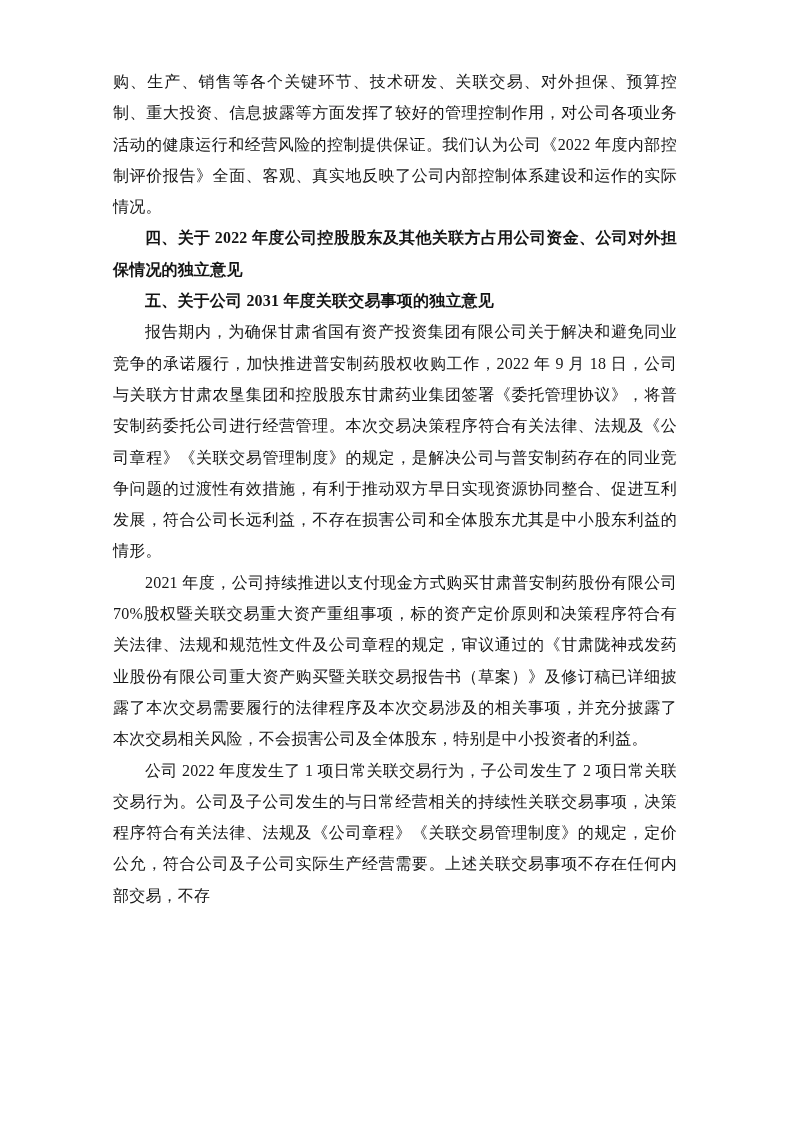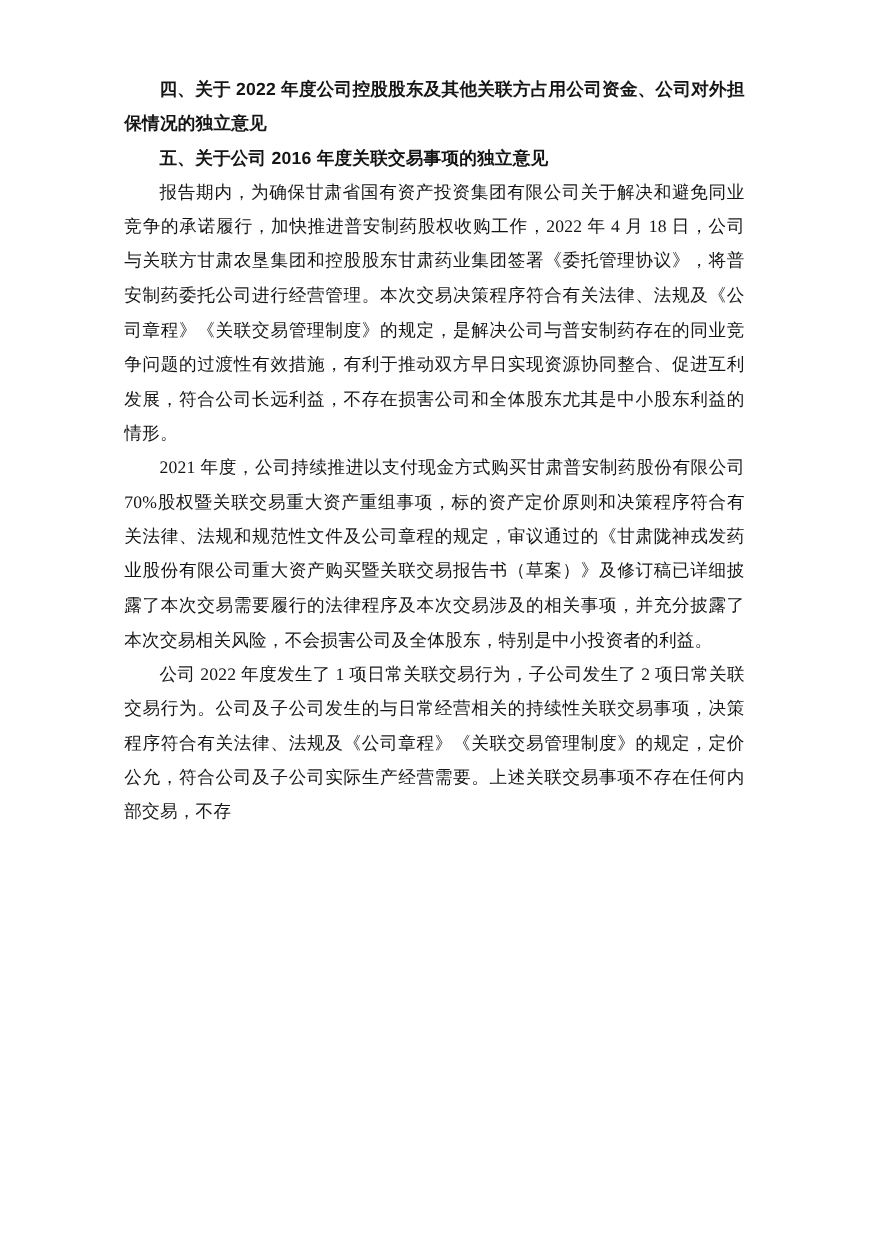--- a/index.html
+++ b/index.html
@@ -32,35 +32,36 @@
   }
   .para-indent {
     text-indent: 2em;
   }
   .para-noindent {
     text-indent: 0;
   }
   .heading {
     font-weight: bold;
     text-indent: 2em;
-    font-family: Liberation Sans, sans-serif;
+    font-family: Liberation Serif, serif;
   }
 </style>
 </head>
 <body>
 
 <div class="page">
   <div class="doc">
 
+    <p class="para-noindent">购、生产、销售等各个关键环节、技术研发、关联交易、对外担保、预算控制、重大投资、信息披露等方面发挥了较好的管理控制作用，对公司各项业务活动的健康运行和经营风险的控制提供保证。我们认为公司《2022 年度内部控制评价报告》全面、客观、真实地反映了公司内部控制体系建设和运作的实际情况。</p>
 
     <p class="heading">四、关于 2022 年度公司控股股东及其他关联方占用公司资金、公司对外担保情况的独立意见</p>
 
 
-    <p class="heading">五、关于公司 2016 年度关联交易事项的独立意见</p>
+    <p class="heading">五、关于公司 2031 年度关联交易事项的独立意见</p>
 
-    <p class="para-indent">报告期内，为确保甘肃省国有资产投资集团有限公司关于解决和避免同业竞争的承诺履行，加快推进普安制药股权收购工作，2022 年 4 月 18 日，公司与关联方甘肃农垦集团和控股股东甘肃药业集团签署《委托管理协议》，将普安制药委托公司进行经营管理。本次交易决策程序符合有关法律、法规及《公司章程》《关联交易管理制度》的规定，是解决公司与普安制药存在的同业竞争问题的过渡性有效措施，有利于推动双方早日实现资源协同整合、促进互利发展，符合公司长远利益，不存在损害公司和全体股东尤其是中小股东利益的情形。</p>
+    <p class="para-indent">报告期内，为确保甘肃省国有资产投资集团有限公司关于解决和避免同业竞争的承诺履行，加快推进普安制药股权收购工作，2022 年 9 月 18 日，公司与关联方甘肃农垦集团和控股股东甘肃药业集团签署《委托管理协议》，将普安制药委托公司进行经营管理。本次交易决策程序符合有关法律、法规及《公司章程》《关联交易管理制度》的规定，是解决公司与普安制药存在的同业竞争问题的过渡性有效措施，有利于推动双方早日实现资源协同整合、促进互利发展，符合公司长远利益，不存在损害公司和全体股东尤其是中小股东利益的情形。</p>
 
     <p class="para-indent">2021 年度，公司持续推进以支付现金方式购买甘肃普安制药股份有限公司 70%股权暨关联交易重大资产重组事项，标的资产定价原则和决策程序符合有关法律、法规和规范性文件及公司章程的规定，审议通过的《甘肃陇神戎发药业股份有限公司重大资产购买暨关联交易报告书（草案）》及修订稿已详细披露了本次交易需要履行的法律程序及本次交易涉及的相关事项，并充分披露了本次交易相关风险，不会损害公司及全体股东，特别是中小投资者的利益。</p>
 
     <p class="para-indent">公司 2022 年度发生了 1 项日常关联交易行为，子公司发生了 2 项日常关联交易行为。公司及子公司发生的与日常经营相关的持续性关联交易事项，决策程序符合有关法律、法规及《公司章程》《关联交易管理制度》的规定，定价公允，符合公司及子公司实际生产经营需要。上述关联交易事项不存在任何内部交易，不存</p>
 
   </div>
 </div>
 
 </body></html>

